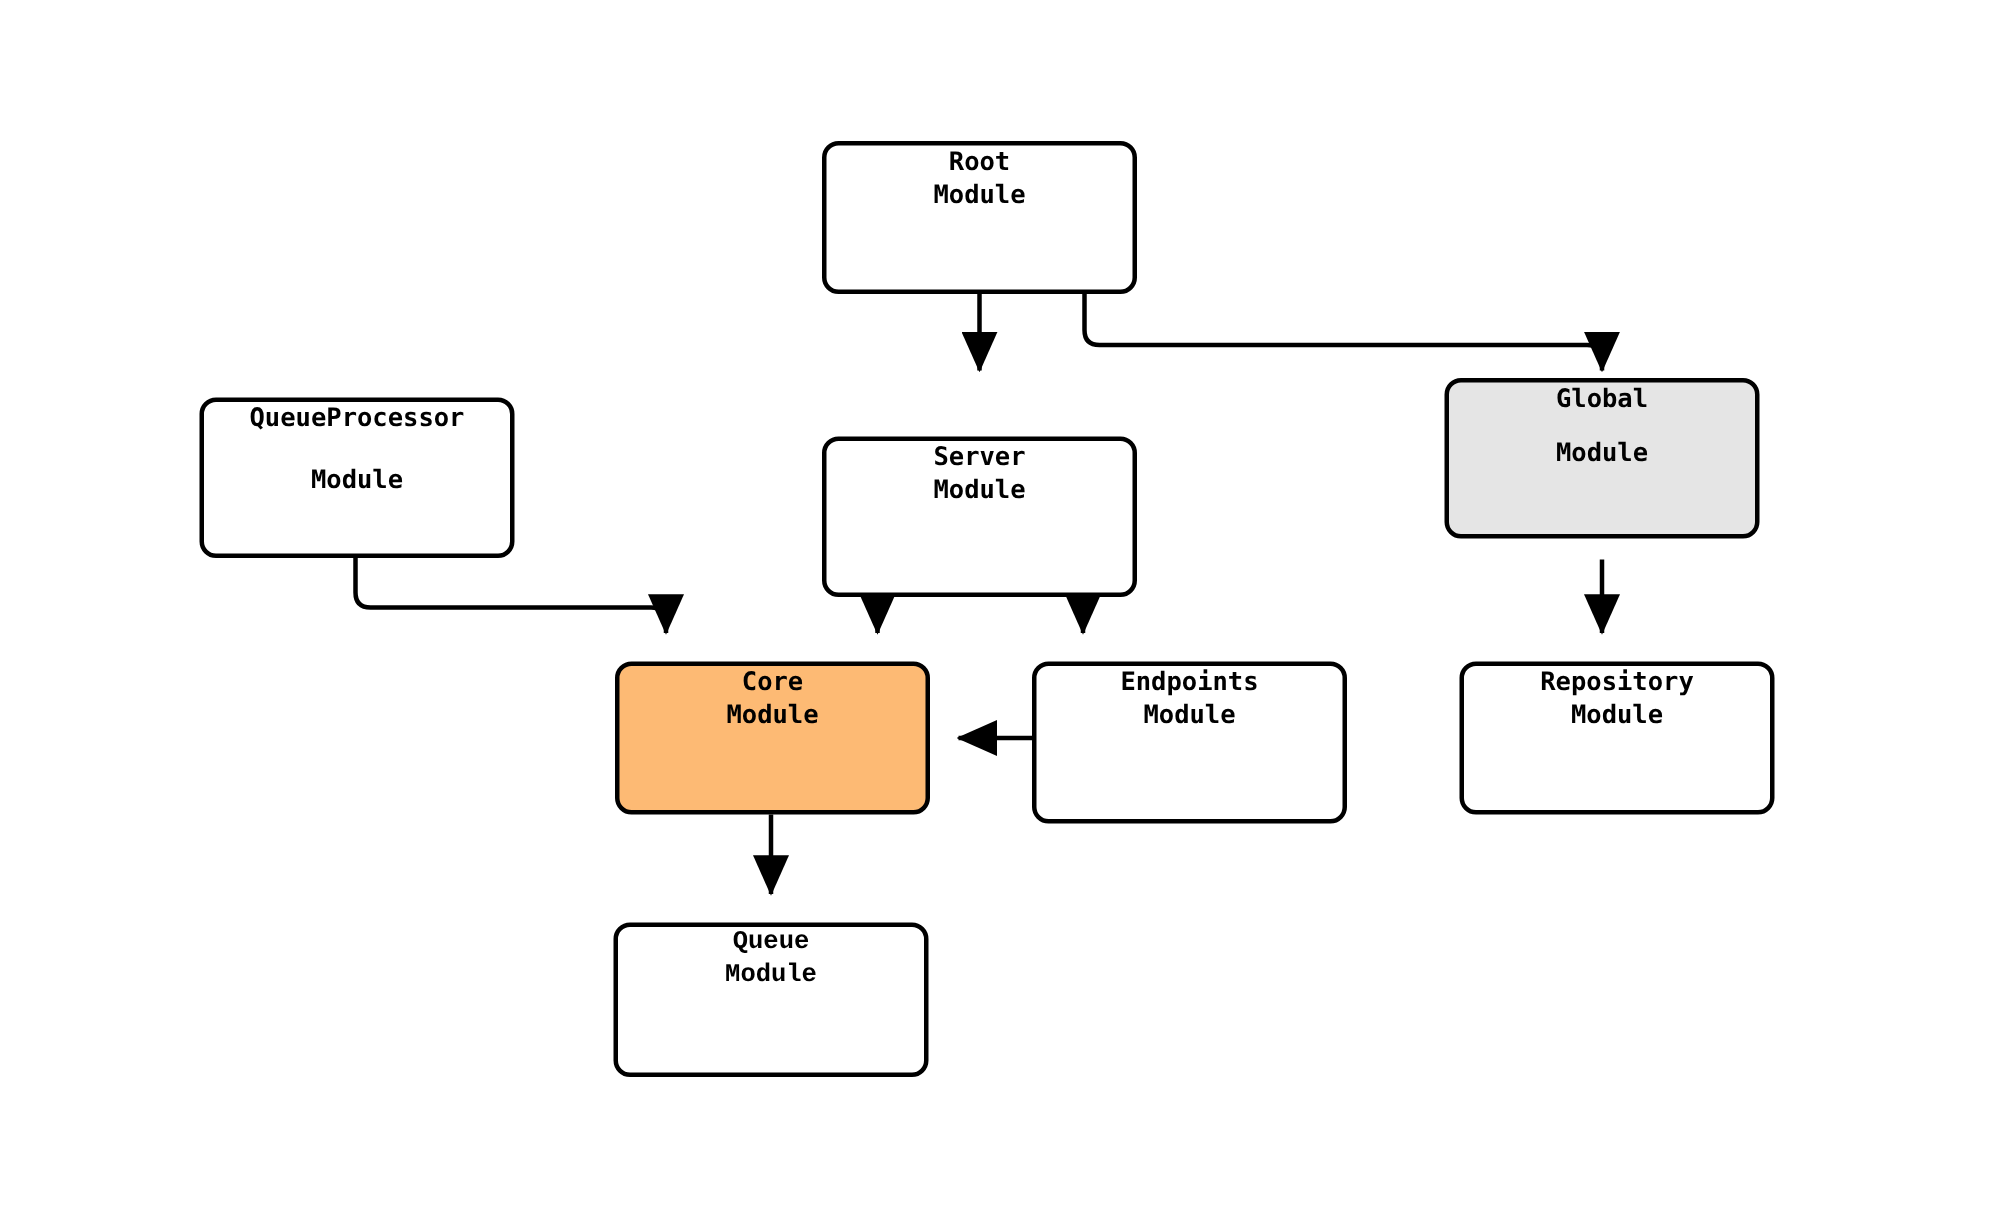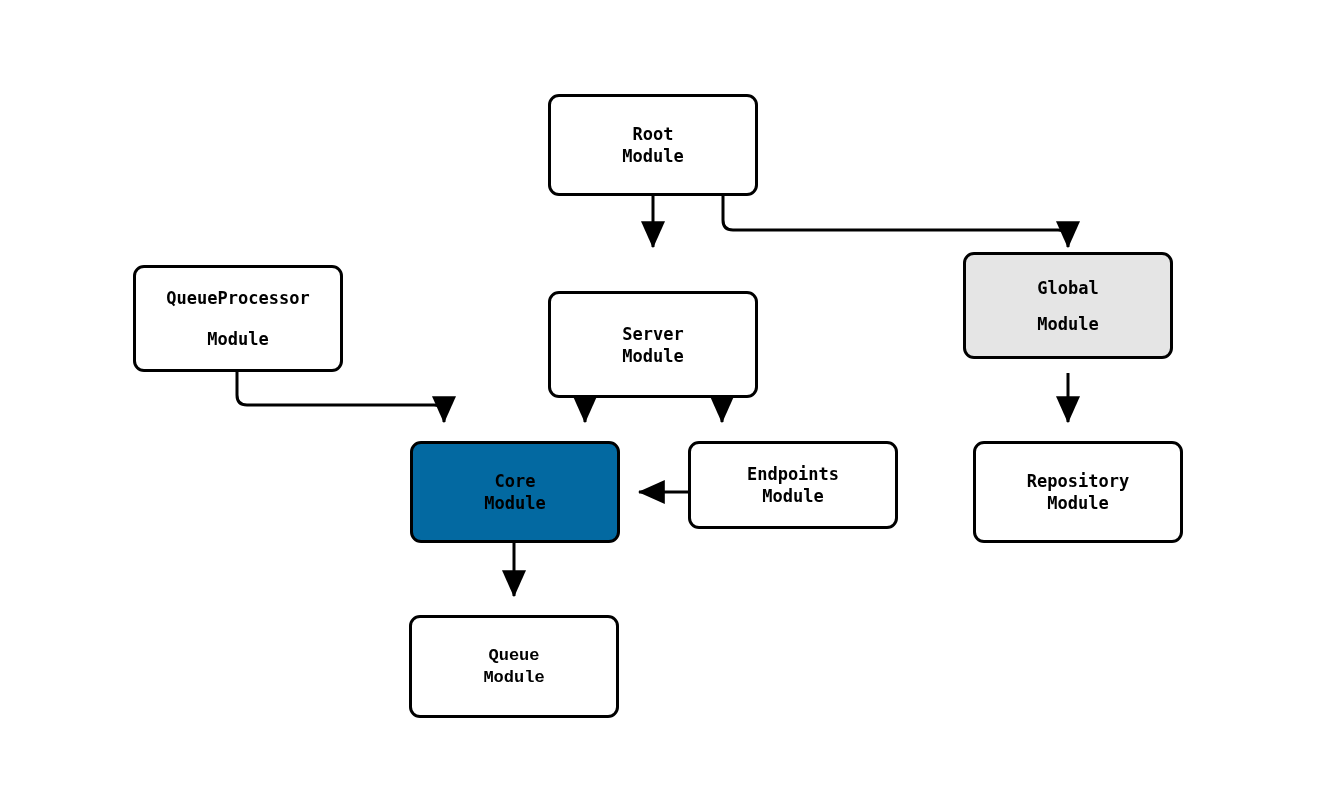--- a/index.html
+++ b/index.html
@@ -23,21 +23,21 @@
   }
   .node {
     position: absolute;
     box-sizing: border-box;
     background: #ffffff;
     border: 3px solid #000000;
     border-radius: 11px;
     display: flex;
     flex-direction: column;
     align-items: center;
-    justify-content: center;
+    justify-content: flex-start;
     font-family: "DejaVu Sans Mono", "Liberation Mono", monospace;
     font-weight: bold;
     font-size: 17px;
     line-height: 22px;
     color: #000000;
     text-align: center;
     letter-spacing: 0px;
     z-index: 2;
   }
   .node-line {
@@ -77,25 +77,25 @@
         <span class="node-line">Module</span>
       </div>
       <div class="node" style="left: 548px; top: 266px; width: 210px; height: 107px; border-width: 3px; border-color: rgb(0, 0, 0); background: rgb(255, 255, 255); margin-top: 25px;">
         <span class="node-line">Server</span>
         <span class="node-line">Module</span>
       </div>
       <div class="node" style="left: 963px; top: 252px; width: 210px; height: 107px; border-width: 3px; border-color: rgb(0, 0, 0); background: #e5e5e5; gap: 14px;">
         <span class="node-line">Global</span>
         <span class="node-line">Module</span>
       </div>
-      <div class="node" style="left: 410px; top: 441px; width: 210px; height: 102px; border-width: 3px; border-color: rgb(0, 0, 0); background: #0369a1;">
+      <div class="node" style="left: 410px; top: 441px; width: 210px; height: 102px; border-width: 3px; border-color: rgb(0, 0, 0); background: #fdba74;">
         <span class="node-line">Core</span>
         <span class="node-line">Module</span>
       </div>
-      <div class="node" style="left: 688px; top: 441px; width: 210px; height: 88px; border-width: 3px; border-color: rgb(0, 0, 0); background: rgb(255, 255, 255);">
+      <div class="node" style="left: 688px; top: 441px; width: 210px; height: 108px; border-width: 3px; border-color: rgb(0, 0, 0); background: rgb(255, 255, 255);">
         <span class="node-line">Endpoints</span>
         <span class="node-line">Module</span>
       </div>
       <div class="node" style="left: 963px; top: 441px; width: 210px; height: 102px; border-width: 3px; border-color: rgb(0, 0, 0); background: rgb(255, 255, 255); margin-left: 10px;">
         <span class="node-line">Repository</span>
         <span class="node-line">Module</span>
       </div>
       <div class="node" style="left: 409px; top: 615px; width: 210px; height: 103px; border-width: 3px; border-color: rgb(0, 0, 0); background: rgb(255, 255, 255); font-family: Liberation Mono, monospace;">
         <span class="node-line">Queue</span>
         <span class="node-line">Module</span>

